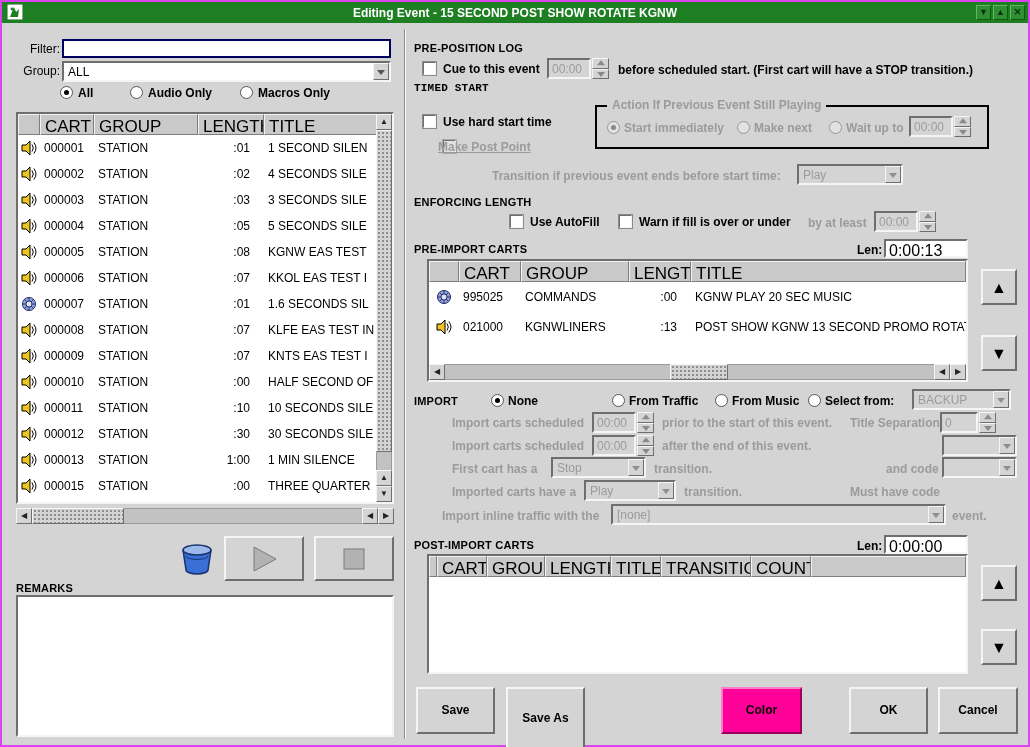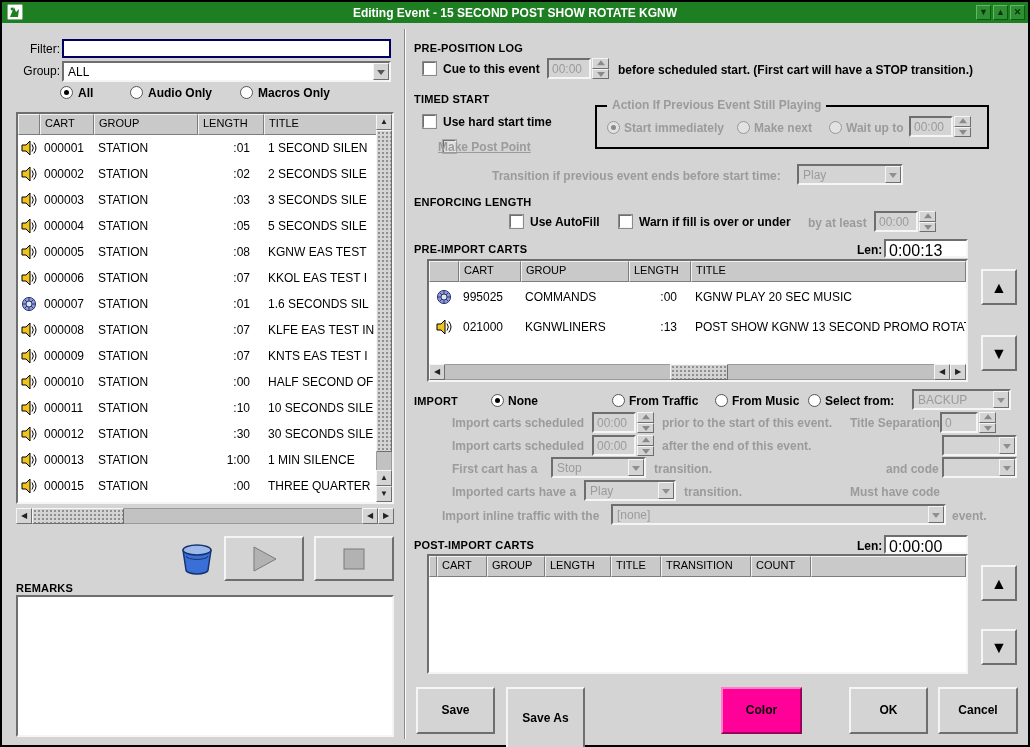--- a/index.html
+++ b/index.html
@@ -1,19 +1,19 @@
 <!DOCTYPE html>
 <html><head>
 <meta charset="utf-8">
 <style>
   * { box-sizing:border-box; margin:0; padding:0; }
   html,body { width:1030px; height:747px; overflow:hidden; background:#d4d4d4;
               font-family:"Liberation Sans", sans-serif; }
   #window { position:relative; width:1030px; height:747px; background:#d4d4d4;
-            border:2px solid #000000; }
+            border:2px solid #d946ef; }
 
   
   .titlebar { position:absolute; top:0; left:0; right:0; height:21px; background:#1e7e22;
               display:flex; align-items:center; }
   .tb-title { position:absolute; left:0; right:0; text-align:center; color:#fff;
               font-weight:bold; font-size:12px; white-space:nowrap; }
   .tb-icon { position:absolute; left:5px; top:2px; width:16px; height:16px; }
   .tb-btns { position:absolute; right:3px; top:3px; display:flex; gap:2px; }
   .tb-btn { width:15px; height:15px; background:#2f8f33; border:1px solid;
             border-color:#63b866 #0f5a12 #0f5a12 #63b866; color:#06330a; font-size:9px;
@@ -61,21 +61,21 @@
            font-size:16px; padding:1px 3px; color:#000; white-space:nowrap; overflow:hidden; }
 
   .btn { position:absolute; background:#d4d4d4; border:2px solid; border-color:#f5f5f5 #6e6e6e #6e6e6e #f5f5f5;
          font-weight:bold; font-size:12px; color:#000; display:flex; align-items:center;
          justify-content:center; text-align:center; line-height:13px; cursor:default; }
 
   
   .tbl { position:absolute; background:#fff; border:2px solid; border-color:#6e6e6e #f5f5f5 #f5f5f5 #6e6e6e; overflow:hidden; }
   .thead { display:grid; height:21px; background:#c9c9c9; }
   .th { background:#c9c9c9; border:1px solid; border-color:#f2f2f2 #7d7d7d #7d7d7d #f2f2f2;
-        font-size:11px; padding:2px 0 0 4px; white-space:nowrap; overflow:hidden; }
+        font-size:17px; padding:2px 0 0 4px; white-space:nowrap; overflow:hidden; }
   .trow { display:grid; align-items:center; font-size:12px; color:#000; background:#fff; }
   .g-lib  { grid-template-columns:22px 54px 104px 66px 1fr; }
   .g-pre  { grid-template-columns:30px 62px 108px 62px 1fr; }
   .g-post { grid-template-columns:8px 50px 58px 66px 50px 90px 60px 1fr; }
   .lib-rows .trow { height:26px; }
   .pre-rows .trow { height:30px; }
   .tc { padding-left:4px; white-space:nowrap; overflow:hidden; }
   .tc.len { text-align:right; padding-right:14px; }
   .icon-c { display:flex; justify-content:center; padding-left:0; }
 
@@ -164,21 +164,21 @@
           <span class="tc icon-c">
             <svg width="16" height="16" viewBox="0 0 16 16">
               <polygon points="1,5 5,5 9,1 9,15 5,11 1,11" fill="#f0c41e" stroke="#000" stroke-width="1"></polygon>
               <path d="M11 4.5 q2.6 3.5 0 7" fill="none" stroke="#000"></path>
               <path d="M12.8 2.5 q4.4 5.5 0 11" fill="none" stroke="#000"></path>
             </svg>
           </span>
           <span class="tc">000002</span>
           <span class="tc">STATION</span>
           <span class="tc len">:02</span>
-          <span class="tc">2 SECONDS SILE</span>
+          <span class="tc">4 SECONDS SILE</span>
         </div>
         <div class="trow g-lib">
           <span class="tc icon-c">
             <svg width="16" height="16" viewBox="0 0 16 16">
               <polygon points="1,5 5,5 9,1 9,15 5,11 1,11" fill="#f0c41e" stroke="#000" stroke-width="1"></polygon>
               <path d="M11 4.5 q2.6 3.5 0 7" fill="none" stroke="#000"></path>
               <path d="M12.8 2.5 q4.4 5.5 0 11" fill="none" stroke="#000"></path>
             </svg>
           </span>
           <span class="tc">000003</span>
@@ -381,21 +381,21 @@
   <span class="lbl" style="left:441px; top:60px;">Cue to this event</span>
   <div class="spin" style="left:545px; top:56px;">
     <span class="sv">00:00</span>
     <span class="sb">
         <span class="up"></span>
         <span class="dn"></span>
       </span>
   </div>
   <span class="lbl" style="left:616px; top:61px;">before scheduled start.  (First cart will have a STOP transition.)</span>
 
-  <span class="sect" style="left:412px; top:91px;">TIMED START</span>
+  <span class="sect" style="left:412px; top:80px;font-family:Liberation Mono, monospace;">TIMED START</span>
   <span class="cb" style="left:421px; top:113px;"></span>
   <span class="lbl" style="left:441px; top:113px;">Use hard start time</span>
 
   <div class="gbox" style="left:593px; top:103px; width:394px; height:44px;">
     <span class="gbox-title">Action If Previous Event Still Playing</span>
     <span class="radio dis sel" style="left:10px; top:14px;"></span>
     <span class="lbl dis" style="left:27px; top:14px;">Start immediately</span>
     <span class="radio dis" style="left:140px; top:14px;"></span>
     <span class="lbl dis" style="left:157px; top:14px;">Make next</span>
     <span class="radio dis" style="left:232px; top:14px;"></span>

